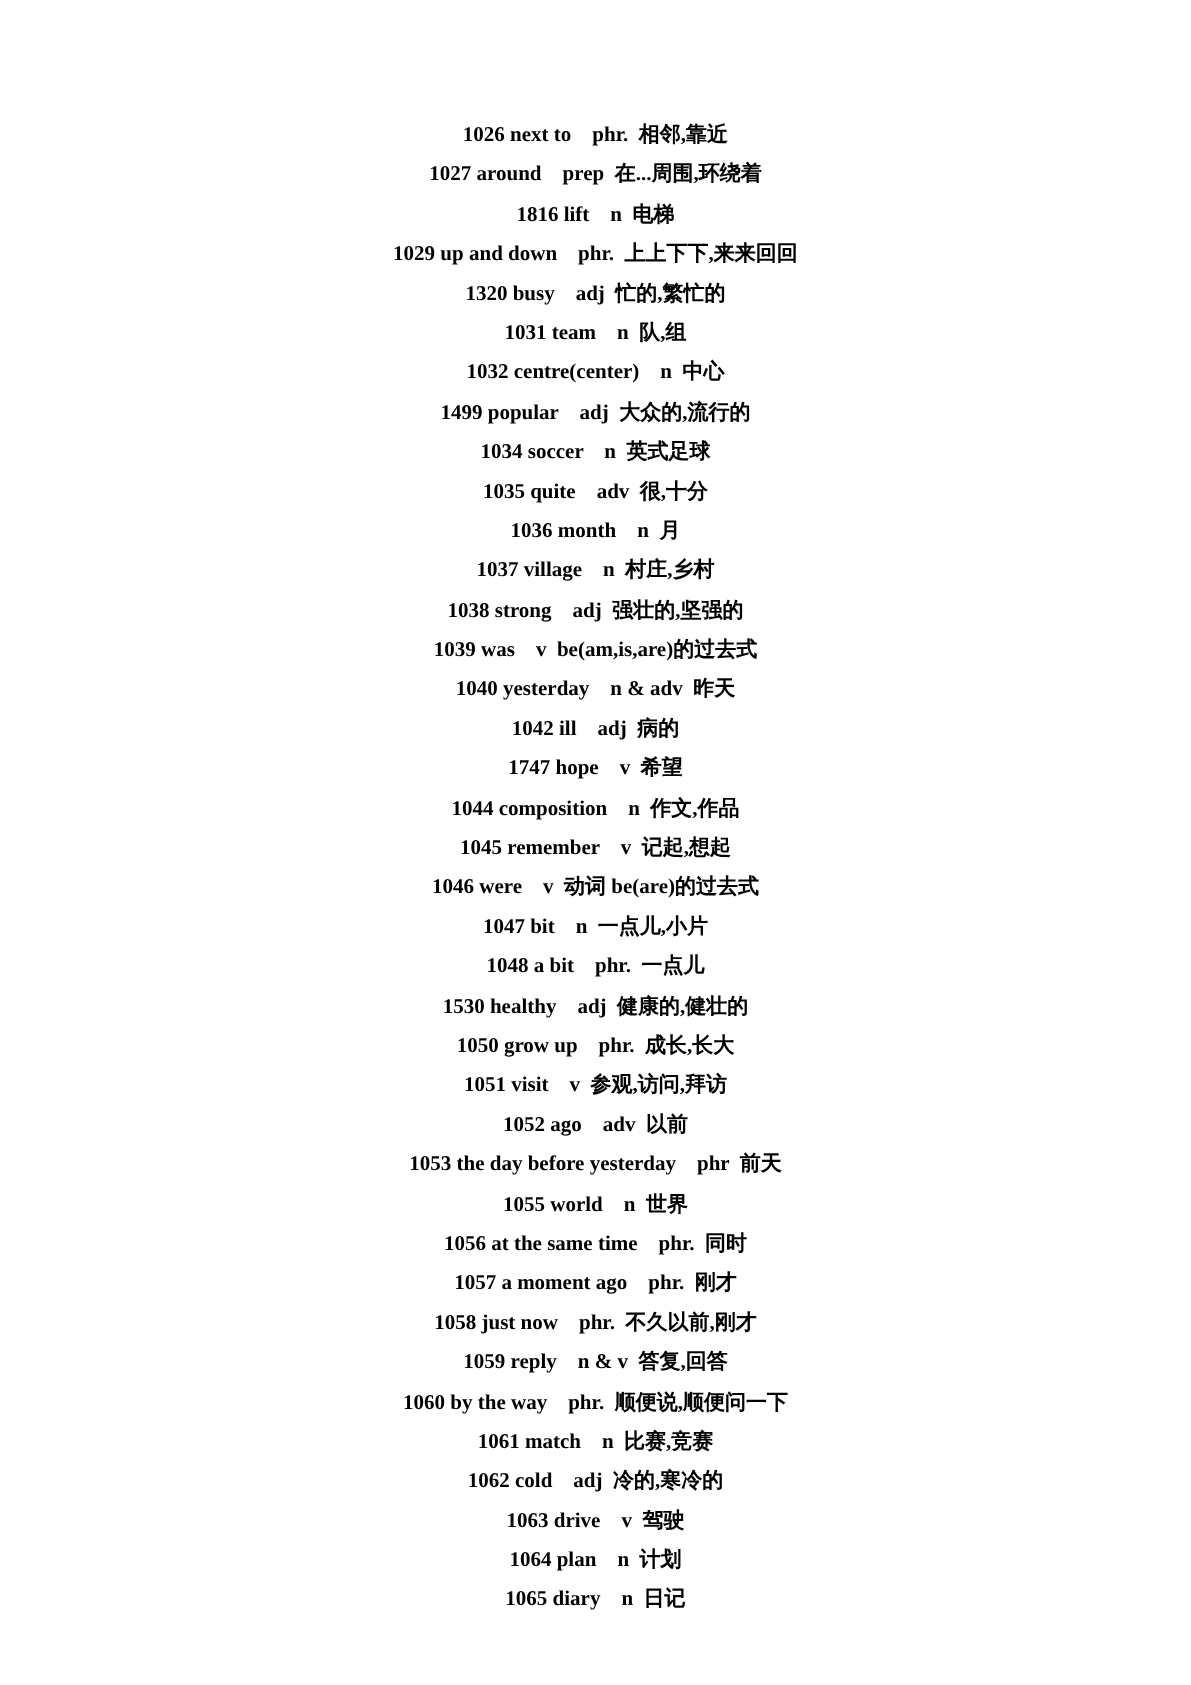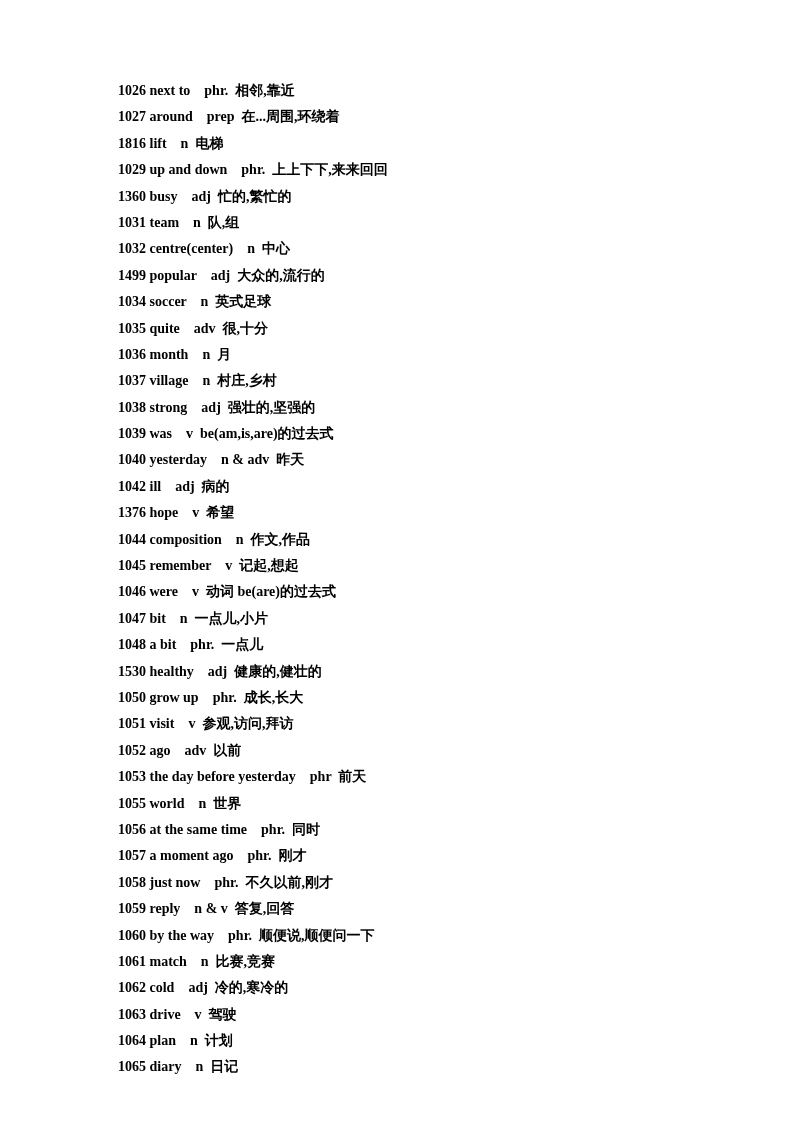--- a/index.html
+++ b/index.html
@@ -19,20 +19,21 @@
     .vocab-list {
       display: flex;
       flex-direction: column;
       gap: 4px;
     }
     .vocab-item {
       display: flex;
       align-items: baseline;
       line-height: 1.6;
       font-weight: bold;
+      justify-content: center;
     }
     .entry-text {
       white-space: pre;
       font-weight: bold;
       font-family: "Times New Roman", "SimSun", serif;
       font-size: 14px;
     }
   </style>
 </head>
 <body>
@@ -44,21 +45,21 @@
     <div class="vocab-item">
       <span class="entry-text">1027 around    prep  在...周围,环绕着</span>
     </div>
     <div class="vocab-item">
       <span class="entry-text">1816 lift    n  电梯</span>
     </div>
     <div class="vocab-item">
       <span class="entry-text">1029 up and down    phr.  上上下下,来来回回</span>
     </div>
     <div class="vocab-item">
-      <span class="entry-text">1360 busy    adj  忙的,繁忙的</span>
+      <span class="entry-text">1320 busy    adj  忙的,繁忙的</span>
     </div>
     <div class="vocab-item">
       <span class="entry-text">1031 team    n  队,组</span>
     </div>
     <div class="vocab-item">
       <span class="entry-text">1032 centre(center)    n  中心</span>
     </div>
     <div class="vocab-item">
       <span class="entry-text">1499 popular    adj  大众的,流行的</span>
     </div>
@@ -80,21 +81,21 @@
     <div class="vocab-item">
       <span class="entry-text">1039 was    v  be(am,is,are)的过去式</span>
     </div>
     <div class="vocab-item">
       <span class="entry-text">1040 yesterday    n &amp; adv  昨天</span>
     </div>
     <div class="vocab-item">
       <span class="entry-text">1042 ill    adj  病的</span>
     </div>
     <div class="vocab-item">
-      <span class="entry-text">1376 hope    v  希望</span>
+      <span class="entry-text">1747 hope    v  希望</span>
     </div>
     <div class="vocab-item">
       <span class="entry-text">1044 composition    n  作文,作品</span>
     </div>
     <div class="vocab-item">
       <span class="entry-text">1045 remember    v  记起,想起</span>
     </div>
     <div class="vocab-item">
       <span class="entry-text">1046 were    v  动词 be(are)的过去式</span>
     </div>

